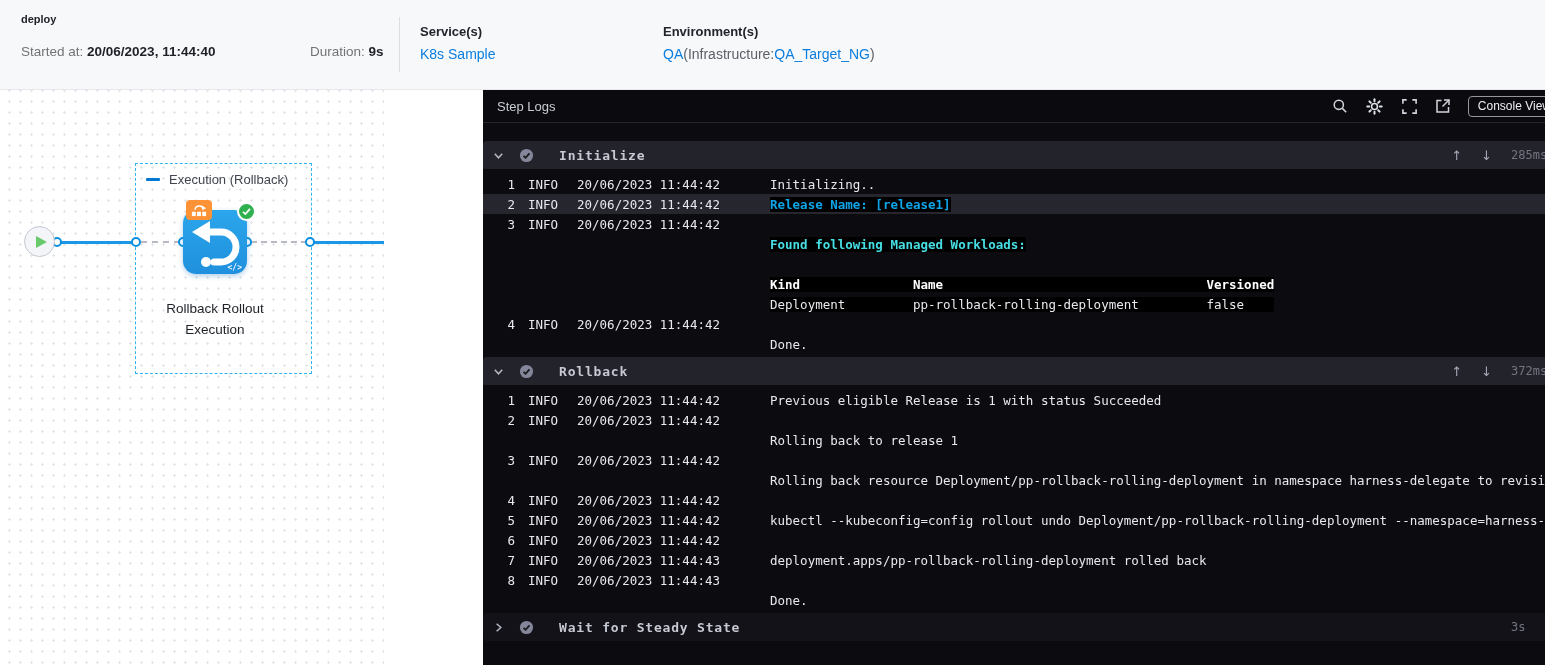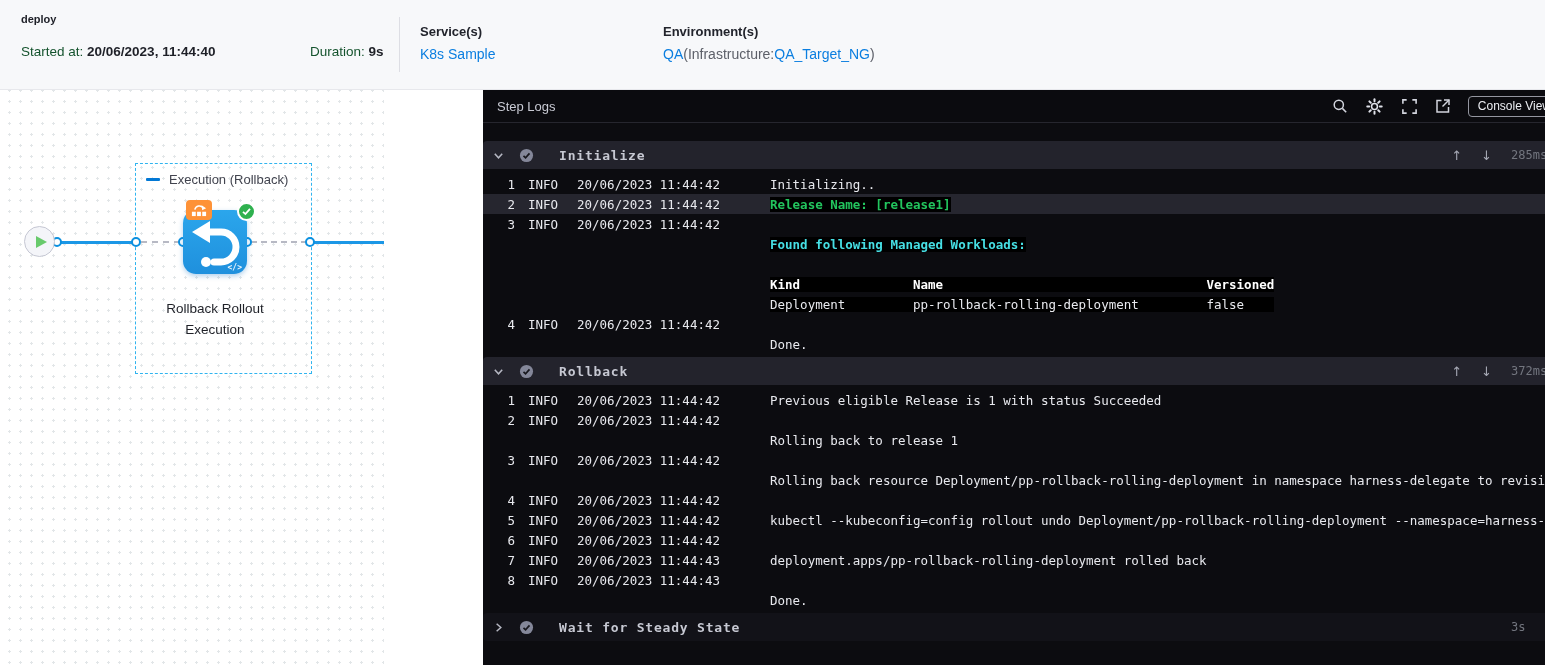--- a/index.html
+++ b/index.html
@@ -4,21 +4,21 @@
 <style>
   * { box-sizing: border-box; margin: 0; padding: 0; }
   html,body { width:1545px; height:665px; overflow:hidden; font-family:"Liberation Sans",sans-serif; background:#ffffff; }
   .abs { position:absolute; }
   #app { position:relative; width:1545px; height:665px; }
 
   
   #exec-header { position:absolute; left:0; top:0; width:1545px; height:90px; background:#f7f8fa; border-bottom:1px solid #e7e8ec; }
   .pg-title { position:absolute; left:21px; top:13px; font-size:11px; font-weight:bold; color:#1d1f27; }
   .meta { position:absolute; top:44px; font-size:13.5px; }
-  .meta .lbl { color:#14532d; }
+  .meta .lbl { color:#737373; }
   .meta .val { color:#1e2027; font-weight:600; }
   #started { left:21px; }
   #duration { left:310px; }
   .hdiv { position:absolute; left:399px; top:17px; width:1px; height:55px; background:#dddee4; }
   .fieldblk { position:absolute; top:24px; }
   #svc-block { left:420px; }
   #env-block { left:663px; }
   .flbl { font-size:13px; font-weight:700; color:#22242c; margin-bottom:6px; }
   .hlink { color:#0a7ee0; font-size:14px; text-decoration:none; cursor:pointer; }
   .envplain { color:#5d6069; font-size:14px; }
@@ -77,21 +77,21 @@
   .sarrow { color:#a6a9b5; font-size:13px; line-height:1; cursor:pointer; font-family:"DejaVu Sans",sans-serif; }
   .sdur { color:#73767f; font-size:12px; font-family:"DejaVu Sans Mono",monospace; min-width:46px; text-align:left; }
   .rows { padding:5px 0 3px; }
   .lrow { height:20px; display:flex; align-items:center; font-family:"DejaVu Sans Mono",monospace; font-size:12.5px;
     color:#e8e9ee; white-space:pre; cursor:pointer; }
   .lrow.sel { background:#26262f; }
   .num { width:15px; margin-left:17px; text-align:right; }
   .level { width:62px; padding-left:13px; }
   .time { width:193px; }
   .msg { flex:1; overflow:hidden; }
-  .hl-y { color:#22c55e; background:#000; font-weight:bold; }
+  .hl-y { color:#0ea5e9; background:#000; font-weight:bold; }
   .hl-c { color:#46dfe4; background:#000; font-weight:bold; }
   .hl-thead { color:#ffffff; background:#000; font-weight:bold; }
   .hl-trow { background:#000; }
 </style>
 </head>
 <body>
 
 <div id="app">
 
   <div id="exec-header">

